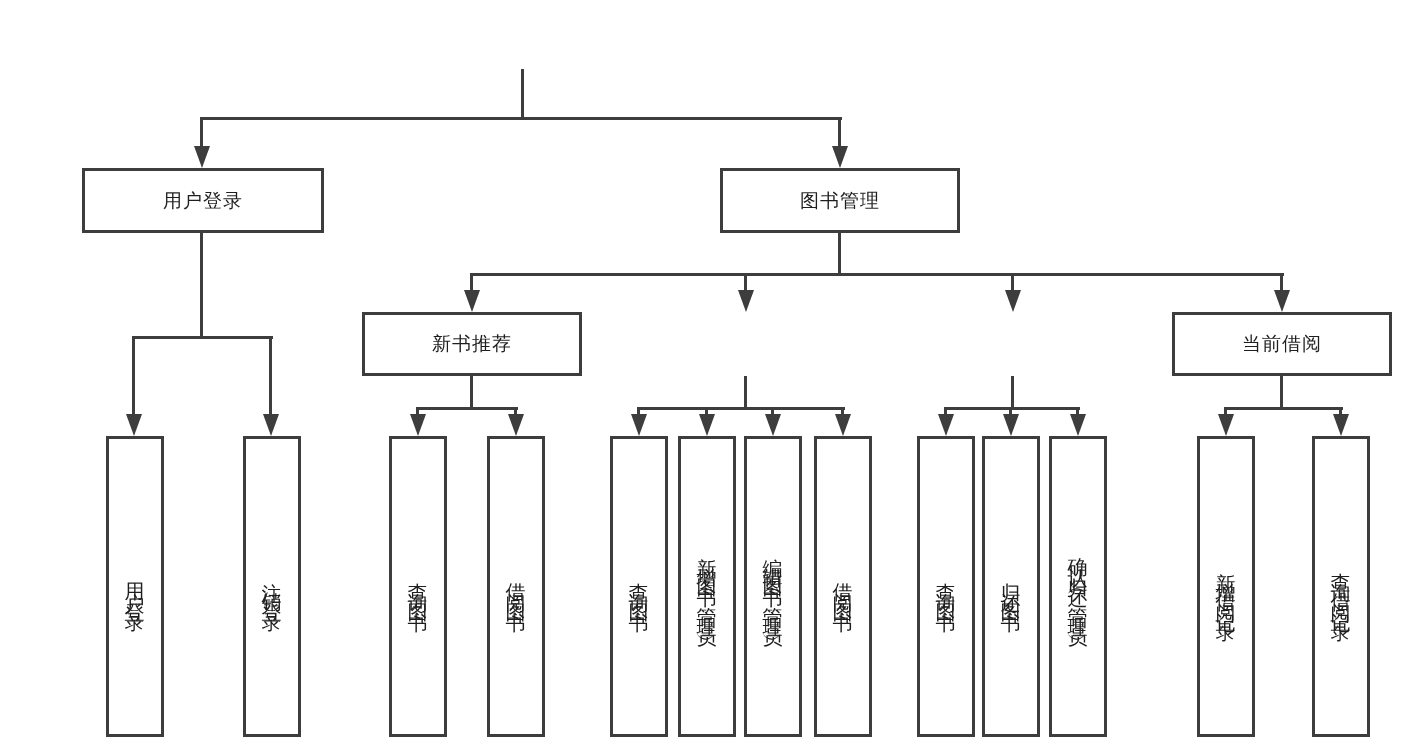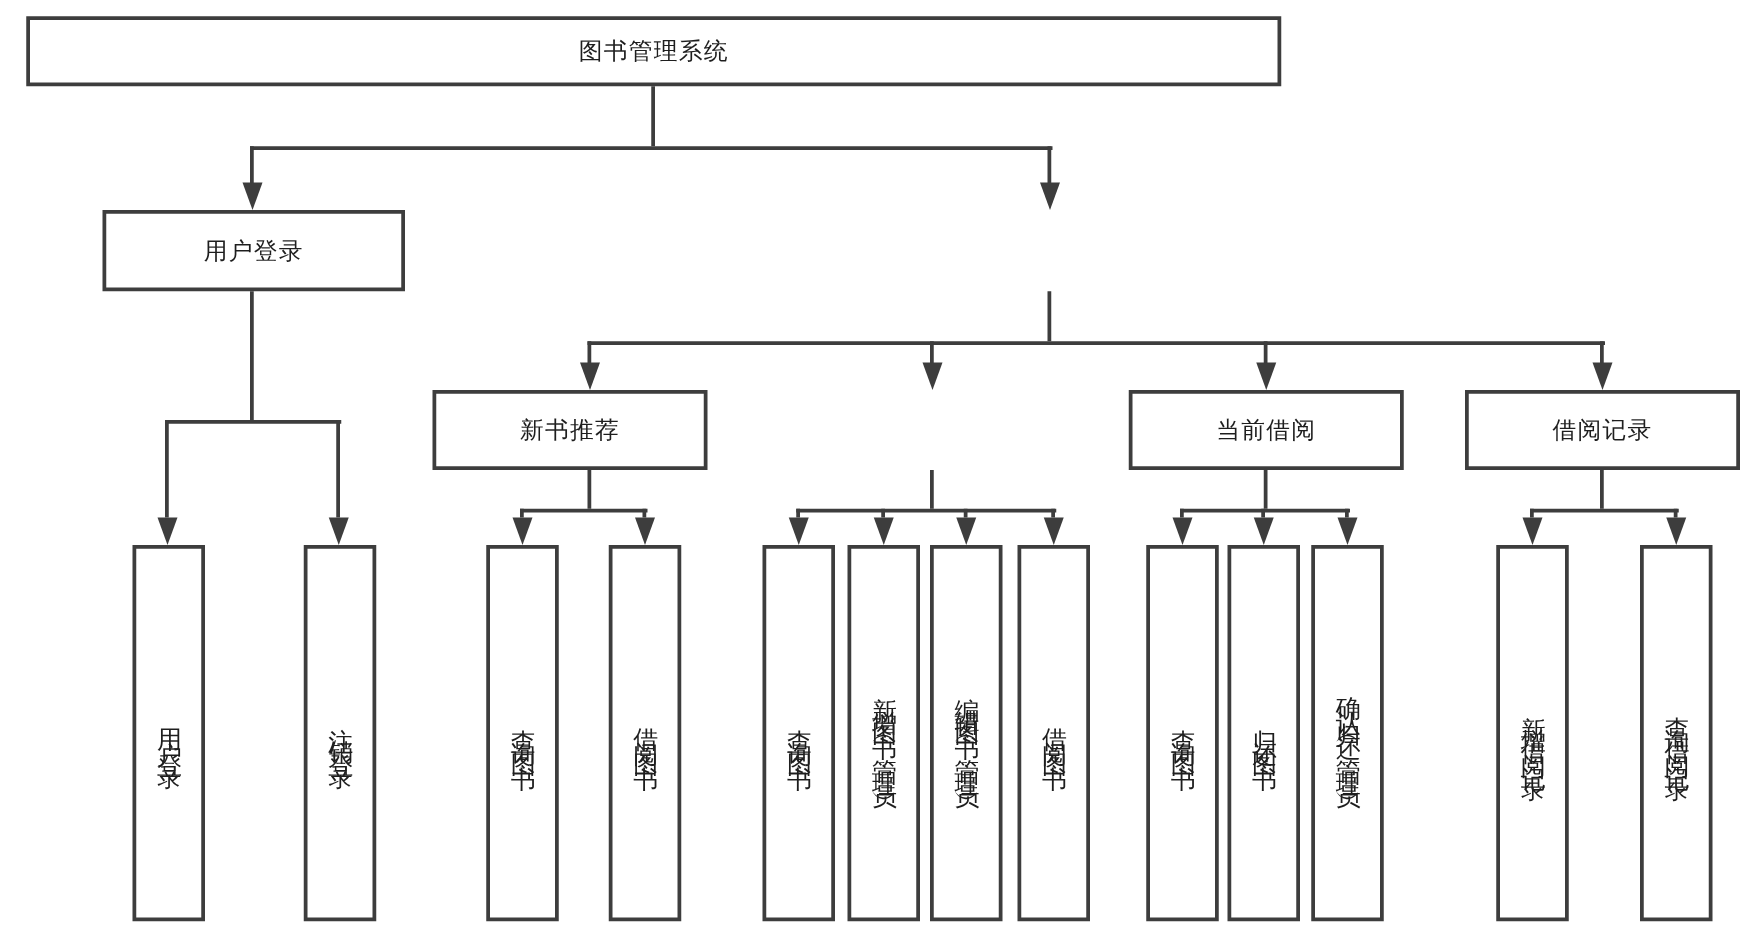--- a/index.html
+++ b/index.html
@@ -59,36 +59,33 @@
     letter-spacing:1px;
     z-index:6;
     white-space:nowrap;
   }
 </style>
 </head>
 <body>
 
 <div class="canvas">
 
-  <div class="box" style="left:21px;top:13px;width:1004px;height:56px">
-    <span class="lbl">图书管理系统</span>
-  </div>
 
   <div class="box" style="left:82px;top:168px;width:242px;height:65px">
     <span class="lbl">用户登录</span>
   </div>
+  <div class="box" style="left:720px;top:168px;width:240px;height:65px">
+    <span class="lbl">图书管理</span>
+  </div>
 
-  <div class="box" style="left:346px;top:312px;width:220px;height:64px">
+  <div class="box" style="left:362px;top:312px;width:220px;height:64px">
     <span class="lbl">新书推荐</span>
   </div>
-  <div class="box" style="left:903px;top:312px;width:220px;height:64px">
+  <div class="box" style="left:1172px;top:312px;width:220px;height:64px">
     <span class="lbl">当前借阅</span>
-  </div>
-  <div class="box" style="left:1172px;top:312px;width:220px;height:64px">
-    <span class="lbl">借阅记录</span>
   </div>
 
   <div class="box" style="left:106px;top:436px;width:58px;height:301px">
     <span class="vlbl">用户登录</span>
   </div>
   <div class="box" style="left:243px;top:436px;width:58px;height:301px">
     <span class="vlbl">注销登录</span>
   </div>
 
   <div class="box" style="left:389px;top:436px;width:58px;height:301px">

